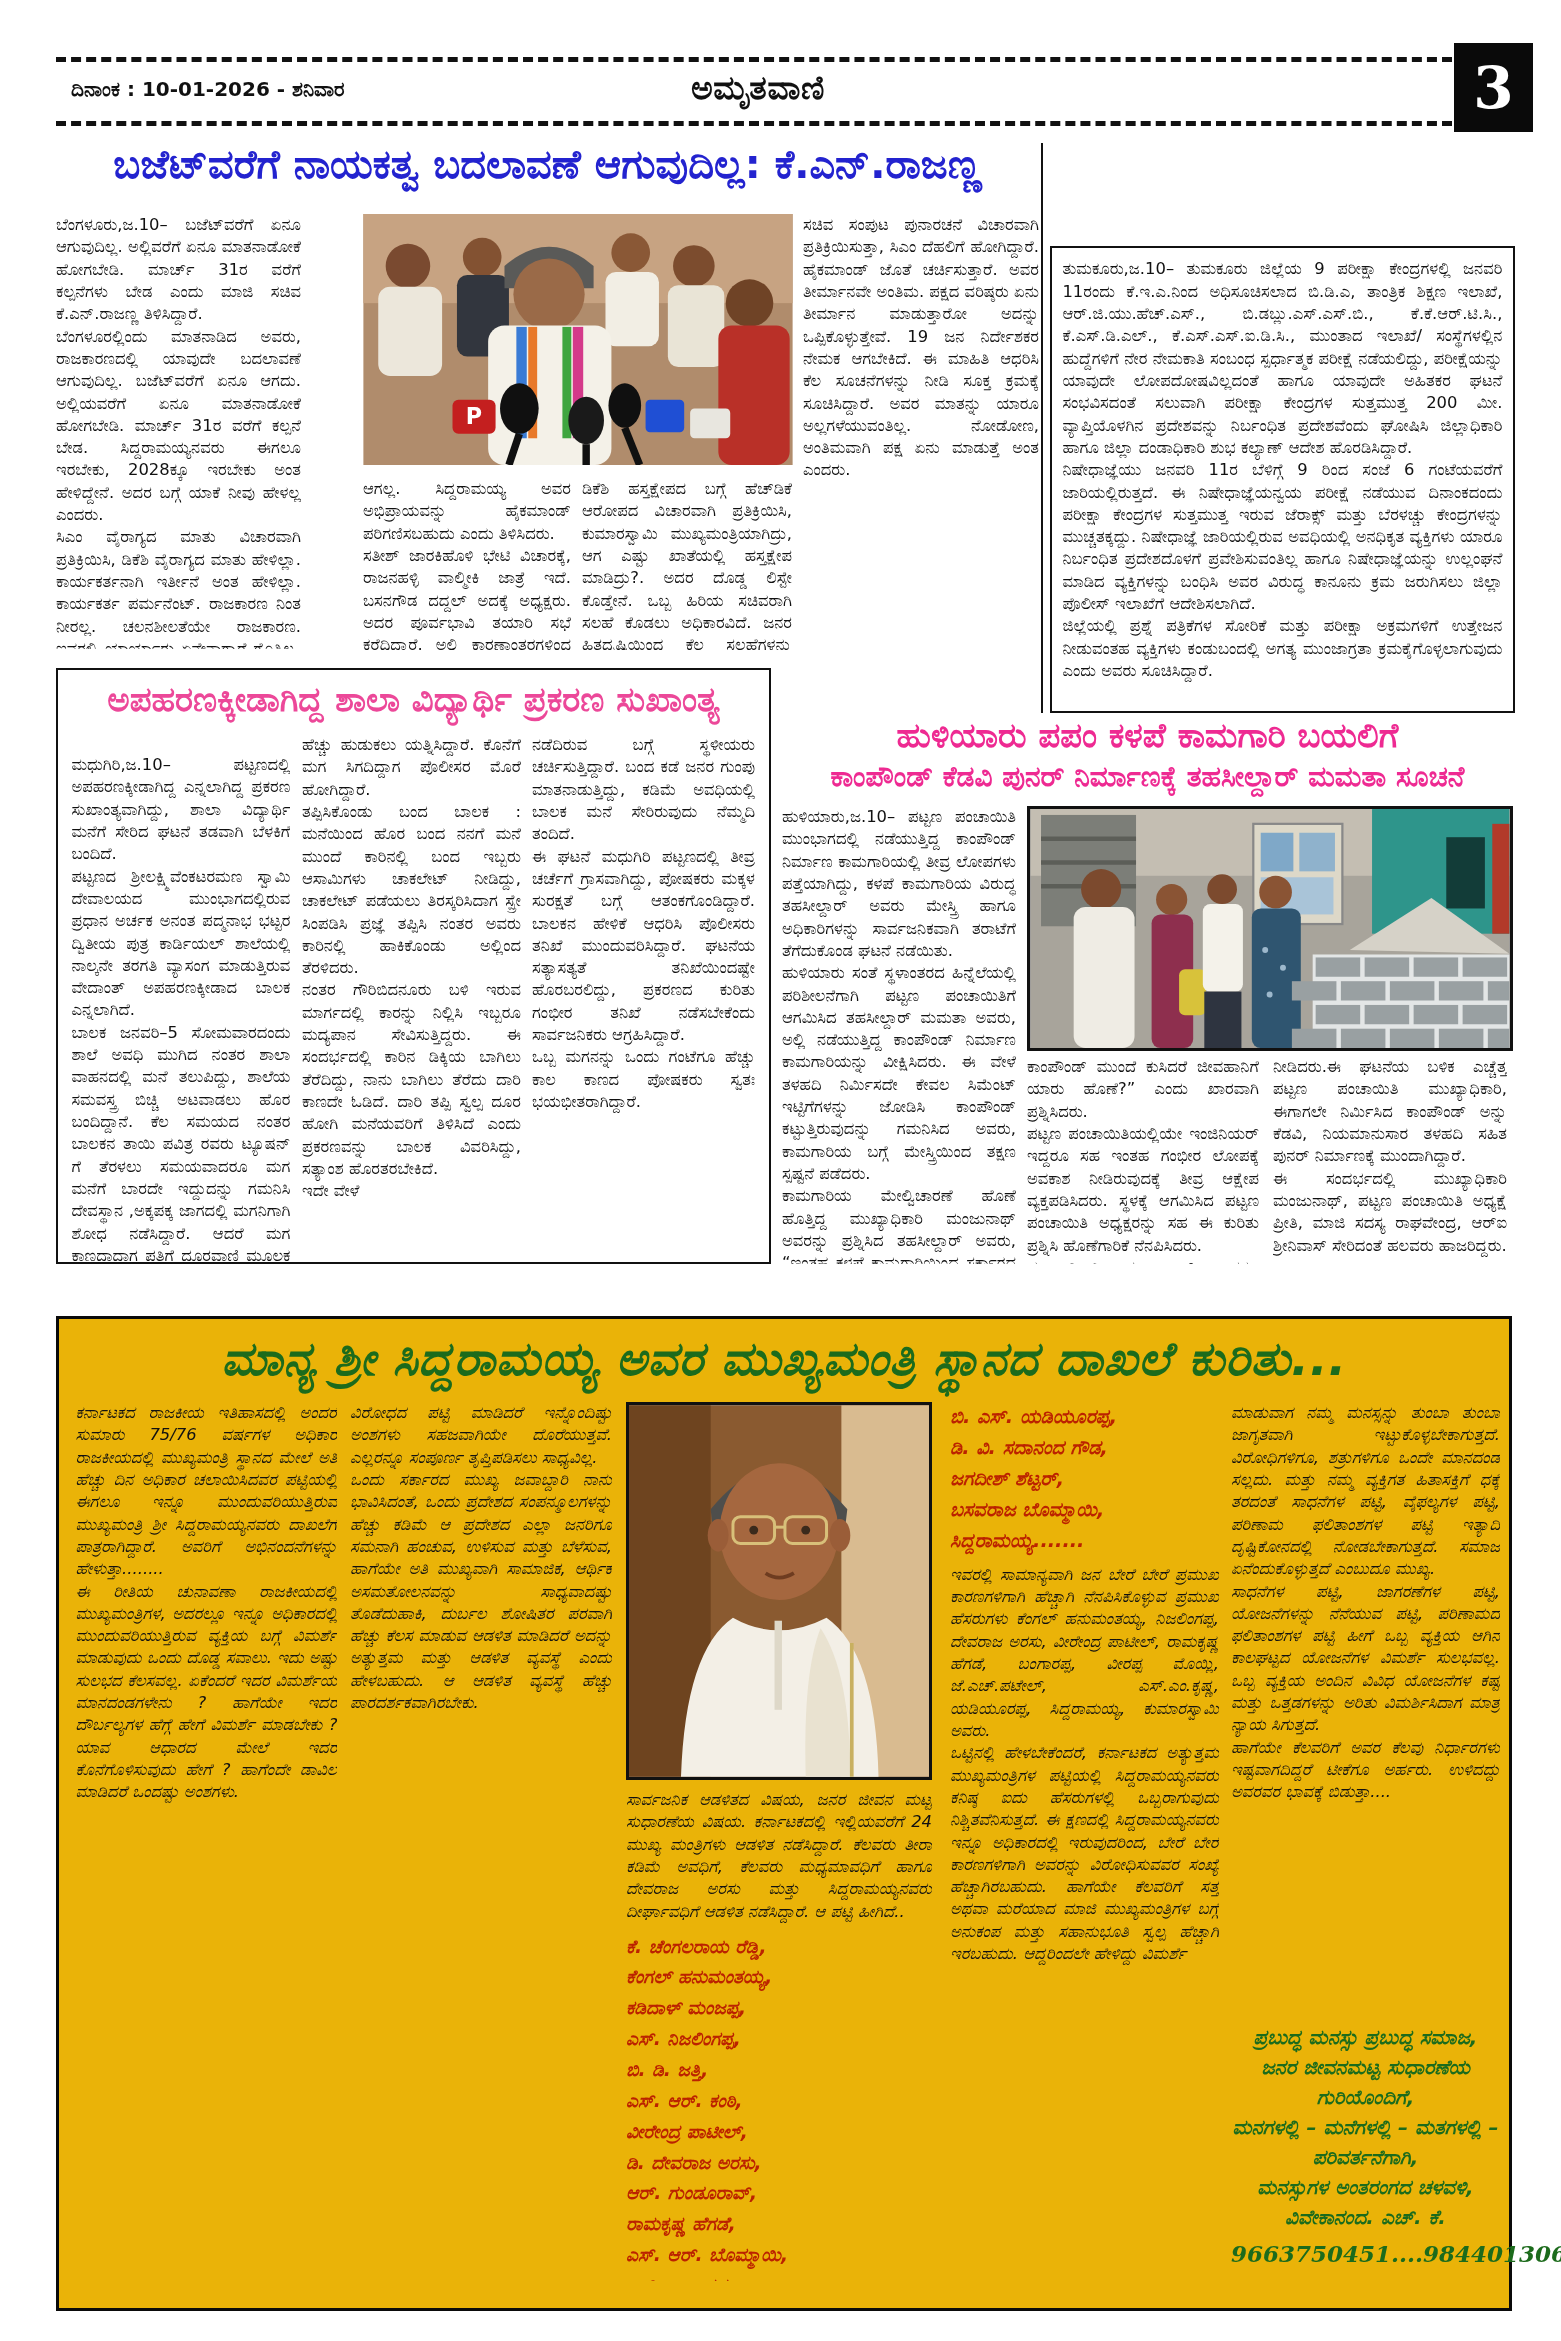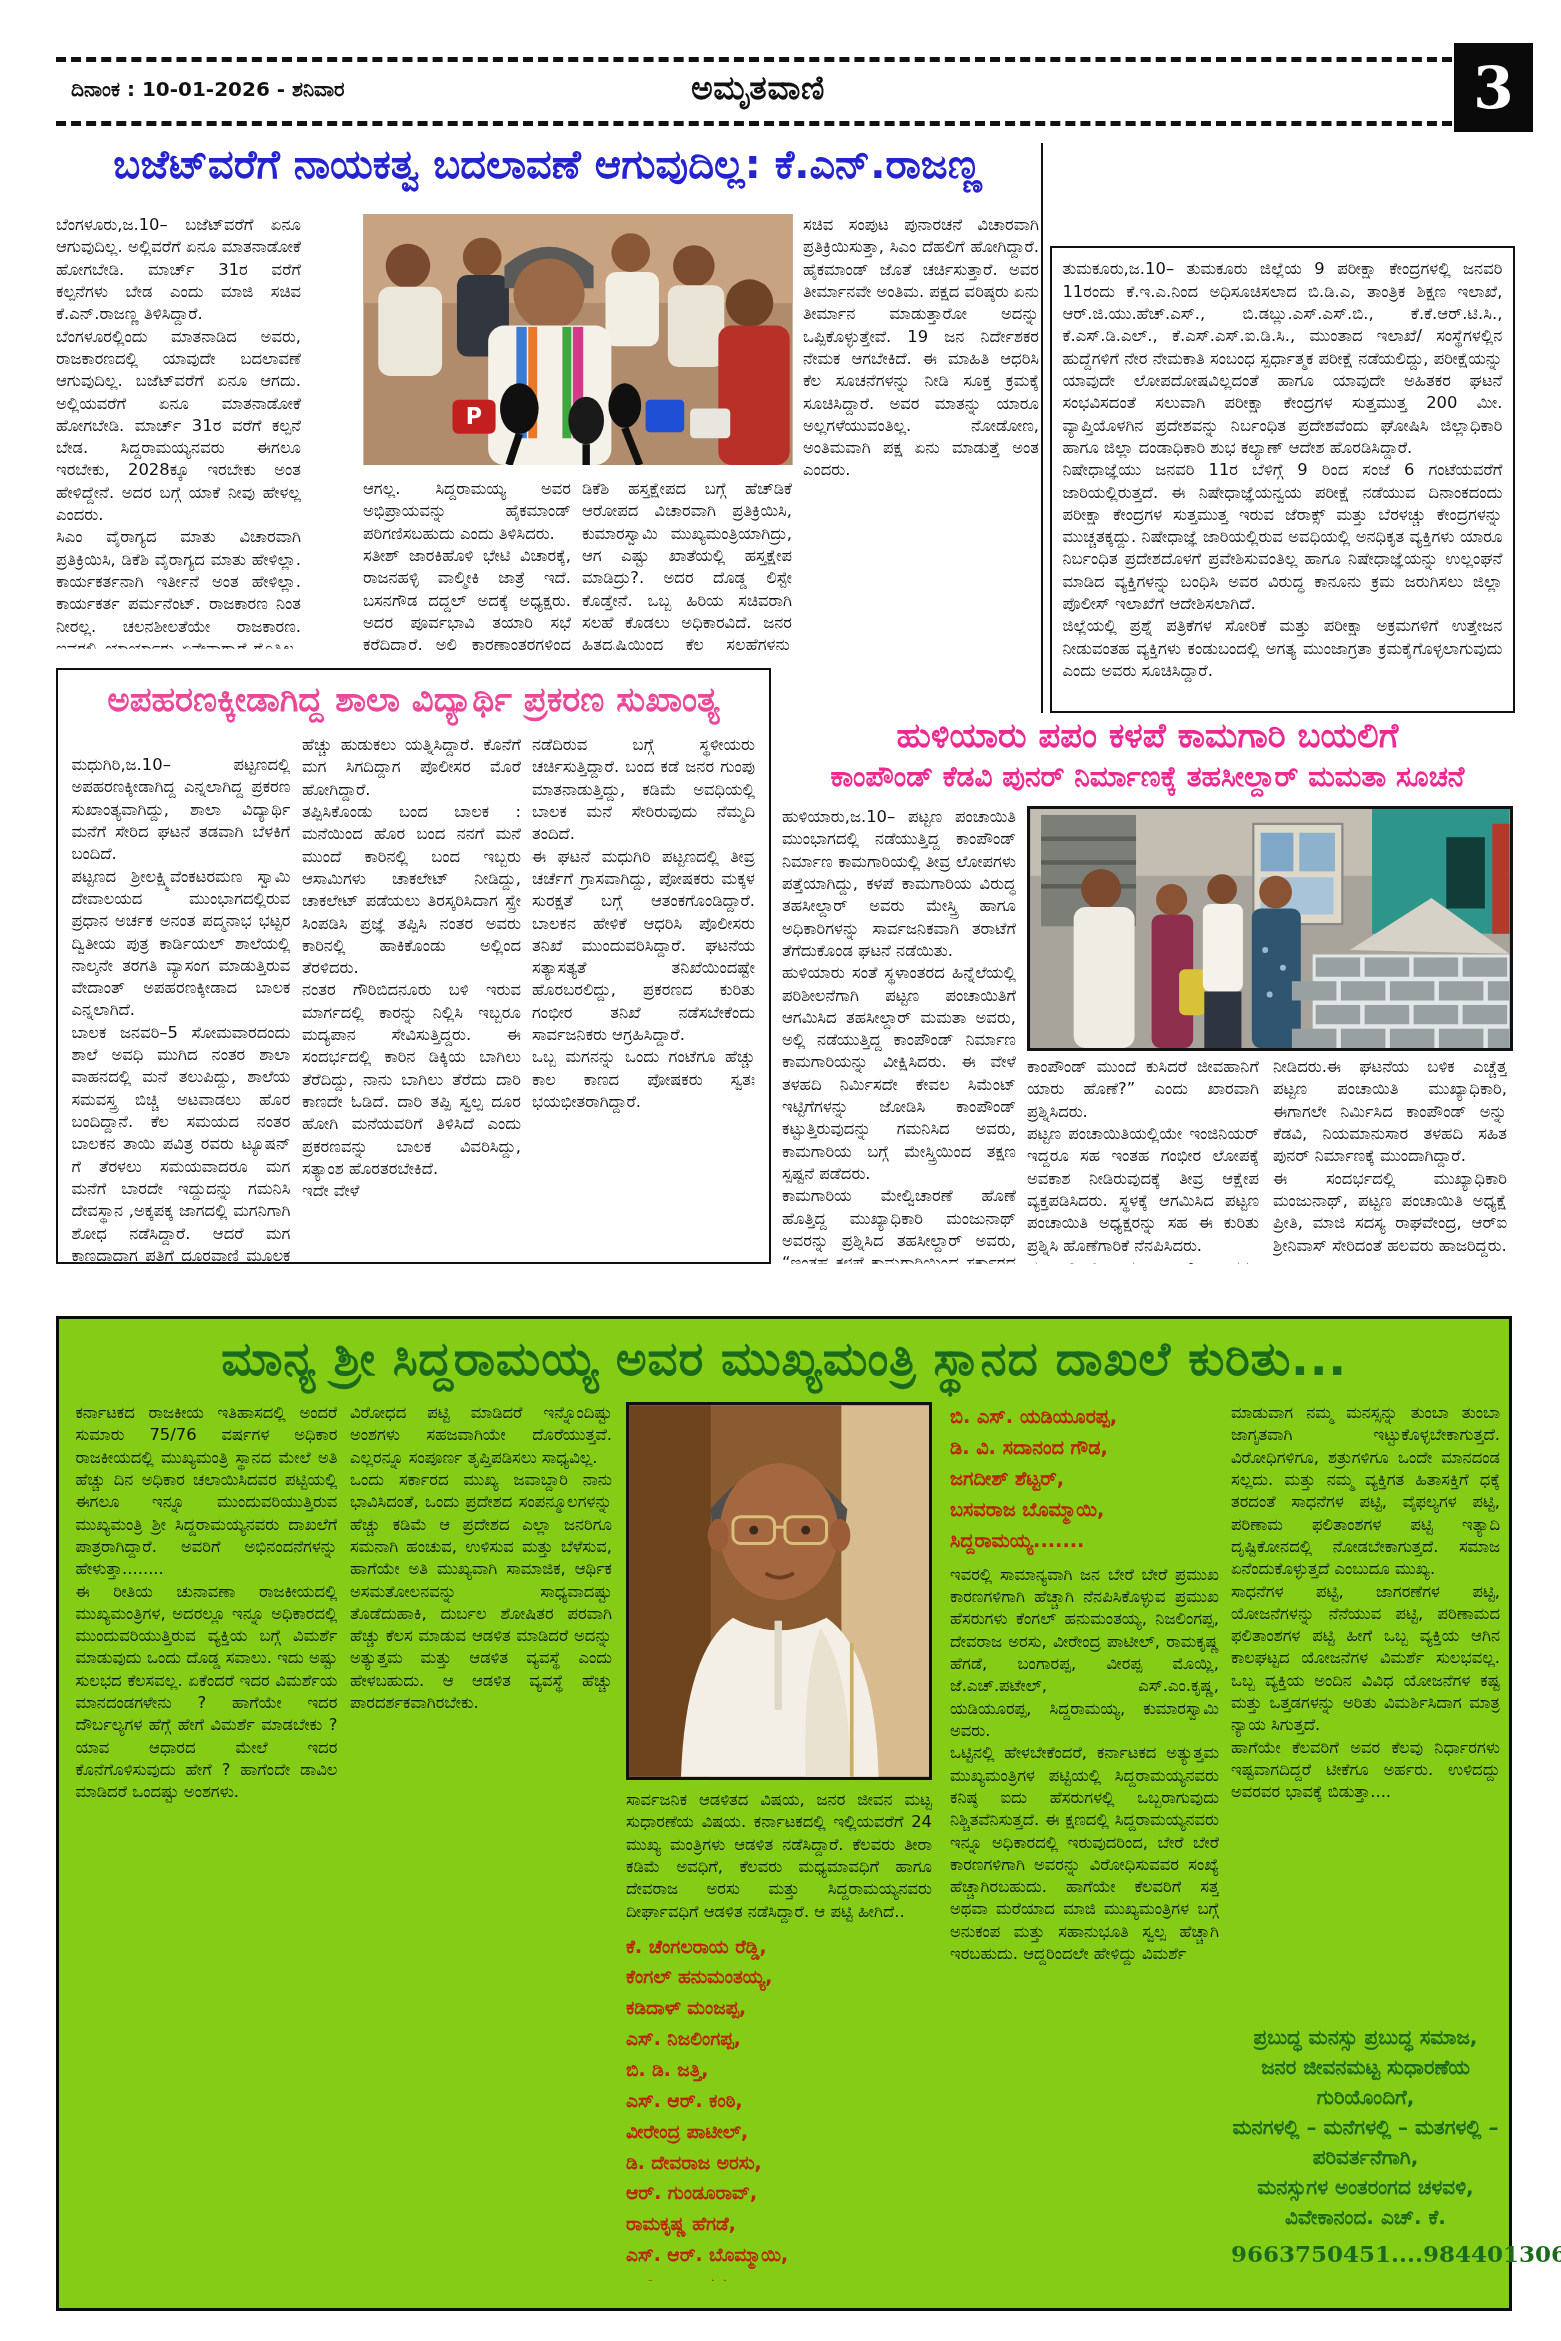--- a/index.html
+++ b/index.html
@@ -18,21 +18,21 @@
   .hl-red{color:#ec4899;font-weight:bold;font-size:34px;text-align:center;}
   .hl-pink{color:#ee2a92;font-weight:bold;text-align:center;}
   .hl-green{color:#1c6b1c;font-weight:bold;font-size:47px;text-align:center;letter-spacing:0.7px;}
   .col{font-size:16.4px;line-height:1.36;text-align:justify;white-space:pre-line;overflow:hidden;}
   .box{border:2.2px solid #111;}
   .vline{border-left:2.2px solid #111;width:0;}
   .photo-frame{border:3px solid #111;background:#999;overflow:hidden;}
   .namelist{color:#bb2200;font-weight:bold;font-size:18.6px;line-height:1.66;white-space:pre-line;overflow:hidden;}
   .sig{color:#1c6b1c;font-weight:bold;font-size:20px;line-height:1.5;text-align:center;white-space:pre-line;}
   .phones{color:#1c6b1c;font-weight:bold;font-size:23px;text-align:center;font-family:"DejaVu Serif",serif;}
-  .yellow{background:#84cc16;border:3.7px solid #0a0a0a;}
+  .yellow{background:#eab308;border:3.7px solid #0a0a0a;font-style:italic;}
   svg{display:block;}
 </style>
 </head>
 <body>
 
 <div id="page">
 
   <div class="abs" style="left:56px;top:57px;width:1396px;">
       <div class="rule"></div>
     </div>

